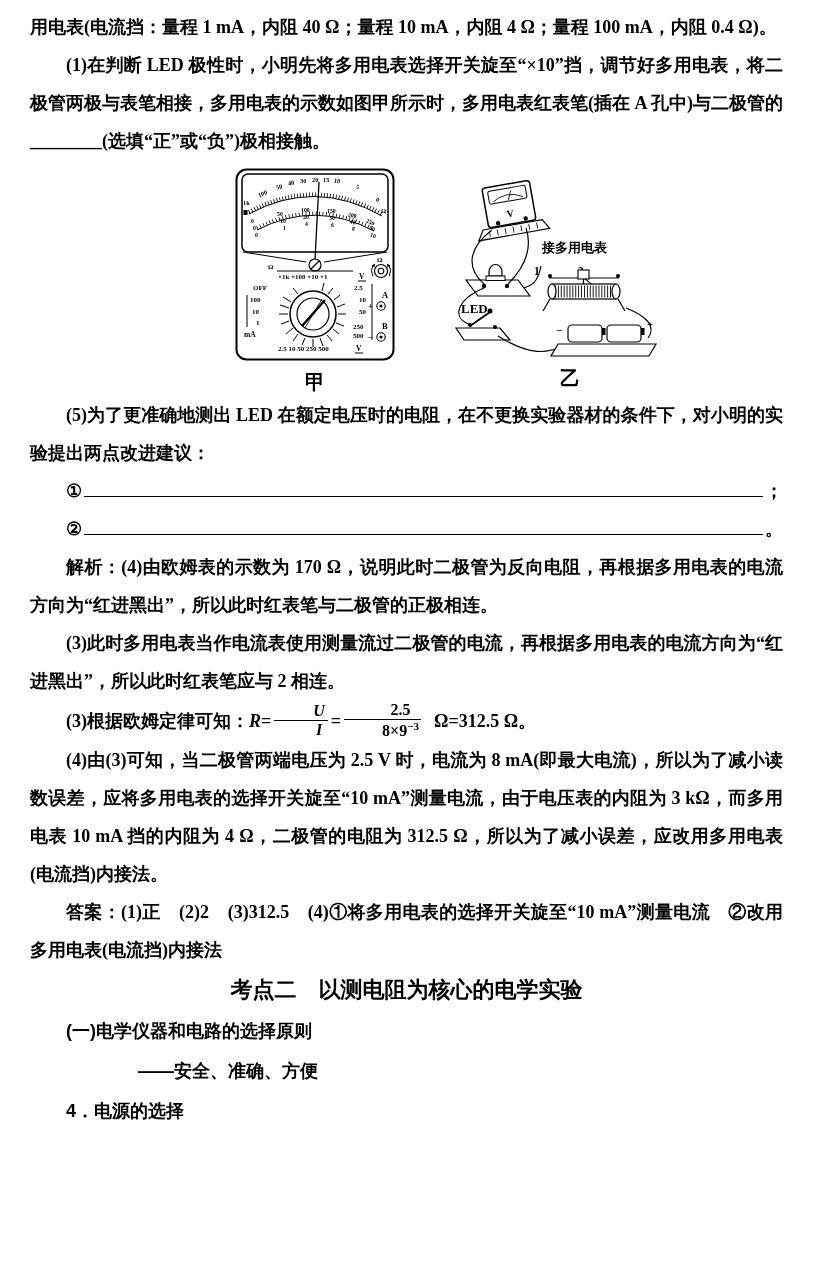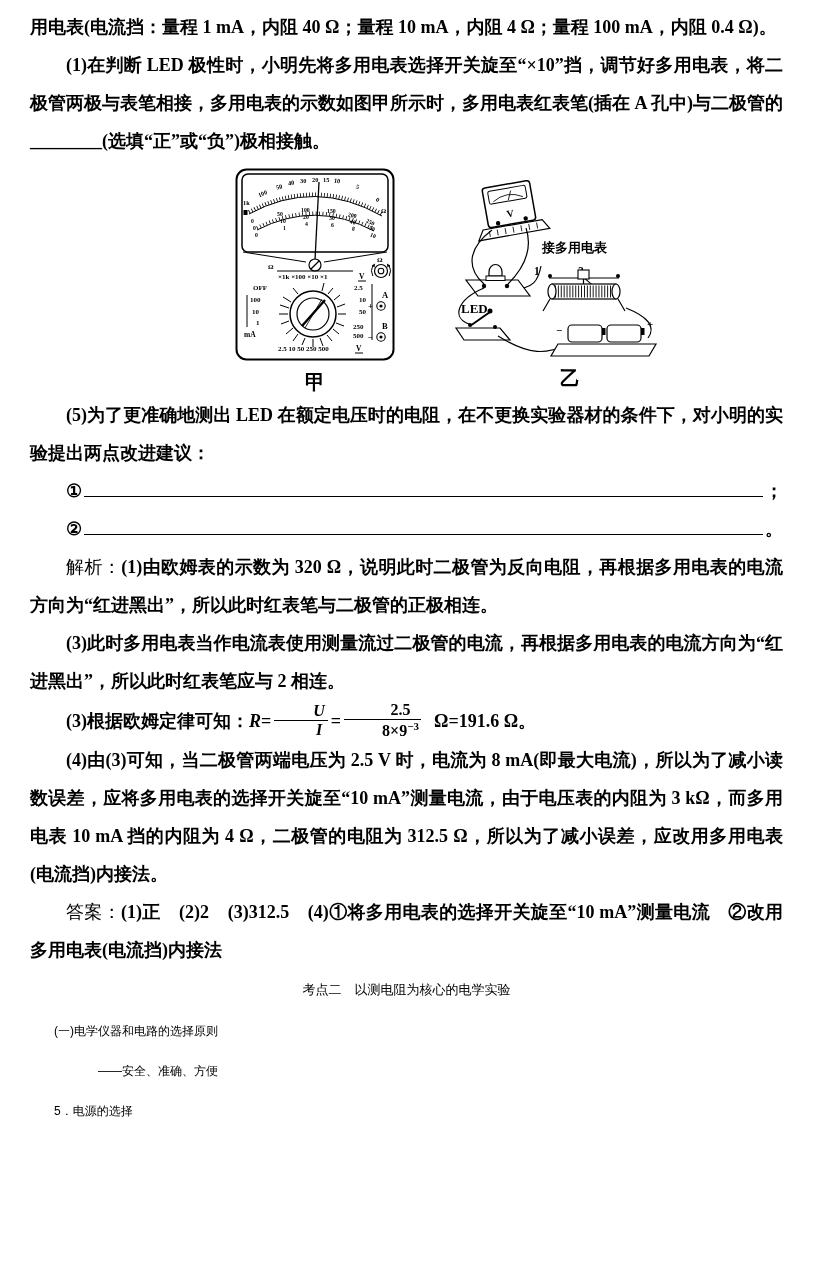--- a/index.html
+++ b/index.html
@@ -3,43 +3,43 @@
 <meta charset="utf-8">
 <style>
   html,body{margin:0;padding:0;}
   body{
     width:813px;height:1283px;overflow:hidden;background:#fff;color:#000;
     font-family:"Liberation Serif","DejaVu Serif",serif;font-weight:700;
   }
   .page{padding:8px 30px 0 30px;}
   p.body{margin:0;font-size:18px;line-height:38px;text-align:justify;text-indent:2em;}
   p.noindent{text-indent:0;}
-  .hei{font-family:"Liberation Sans","DejaVu Sans",sans-serif;font-weight:400;}
+  .hei{font-family:"Liberation Sans","DejaVu Sans",sans-serif;font-weight:700;}
   
   .figure-row{display:flex;align-items:flex-start;gap:55px;margin:8px 0 2px 205px;}
   .fig{text-align:center;}
   .fig-caption{font-size:20px;line-height:24px;margin-top:2px;font-weight:700;}
   svg text{font-family:"Liberation Serif","DejaVu Serif",serif;font-weight:700;fill:#000;}
   
   .blank-line{display:flex;align-items:baseline;font-size:18px;line-height:38px;margin:0 0 0 36px;}
   .fill-line{flex:1 1 auto;border-bottom:1.6px solid #000;height:24px;margin:0 2px;}
   
   .formula-line{line-height:64px;display:block;}
   .formula-line .seg{vertical-align:middle;}
   .var{font-style:italic;}
   .frac{display:inline-flex;flex-direction:column;vertical-align:middle;line-height:1.15;font-size:16px;text-align:center;margin:0 3px;}
   .frac .fnum{border-bottom:1.6px solid #000;padding:0 3px;}
   .frac .fden{padding:0 2px;}
   .frac sup{font-size:11px;}
   .ftail{margin-left:10px;}
   
-  .kaodian{text-align:center;font-size:13px;line-height:42px;margin:0;}
-  .sub{font-size:12px;line-height:40px;margin:0;}
+  .kaodian{text-align:center;font-size:22px;line-height:42px;margin:0;}
+  .sub{font-size:18px;line-height:40px;margin:0;}
   .sub-indent{text-indent:2em;}
-  .sub-dash{margin-left:68px;}
+  .sub-dash{margin-left:108px;}
 </style>
 </head>
 <body>
 
 <div class="page">
 
   <p class="body noindent">用电表(电流挡：量程 1 mA，内阻 40 Ω；量程 10 mA，内阻 4 Ω；量程 100 mA，内阻 0.4 Ω)。</p>
   <p class="body">(1)在判断 LED 极性时，小明先将多用电表选择开关旋至“×10”挡，调节好多用电表，将二极管两极与表笔相接，多用电表的示数如图甲所示时，多用电表红表笔(插在 A 孔中)与二极管的________(选填“正”或“负”)极相接触。</p>
 
   <div class="figure-row">
@@ -231,33 +231,33 @@
     <span>①</span>
     <span class="fill-line"></span>
     <span>；</span>
   </div>
   <div class="blank-line">
     <span>②</span>
     <span class="fill-line"></span>
     <span>。</span>
   </div>
 
-  <p class="body"><span class="hei">解析：</span><span>(1)由欧姆表的示数为 320 Ω，说明此时二极管为反向电阻，再根据多用电表的电流方向为“红进黑出”，所以此时红表笔与二极管的正极相连。</span></p>
+  <p class="body"><span class="hei">解析：</span><span>(4)由欧姆表的示数为 170 Ω，说明此时二极管为反向电阻，再根据多用电表的电流方向为“红进黑出”，所以此时红表笔与二极管的正极相连。</span></p>
   <p class="body">(3)此时多用电表当作电流表使用测量流过二极管的电流，再根据多用电表的电流方向为“红进黑出”，所以此时红表笔应与 2 相连。</p>
 
   <p class="body formula-line"><span class="seg">(3)根据欧姆定律可知：</span><span class="seg var">R</span><span class="seg">=</span><span class="frac">
         <span class="fnum var">U</span>
         <span class="fden var">I</span>
       </span><span class="seg">=</span><span class="frac">
         <span class="fnum">2.5</span>
         <span class="fden"><span>8×9</span><sup>−3</sup></span>
-      </span><span class="seg ftail">Ω=191.6 Ω。</span></p>
+      </span><span class="seg ftail">Ω=312.5 Ω。</span></p>
 
   <p class="body">(4)由(3)可知，当二极管两端电压为 2.5 V 时，电流为 8 mA(即最大电流)，所以为了减小读数误差，应将多用电表的选择开关旋至“10 mA”测量电流，由于电压表的内阻为 3 kΩ，而多用电表 10 mA 挡的内阻为 4 Ω，二极管的电阻为 312.5 Ω，所以为了减小误差，应改用多用电表(电流挡)内接法。</p>
 
   <p class="body"><span class="hei">答案：</span><span>(1)正　(2)2　(3)312.5　(4)①将多用电表的选择开关旋至“10 mA”测量电流　②改用多用电表(电流挡)内接法</span></p>
 
   <p class="kaodian hei">考点二　以测电阻为核心的电学实验</p>
   <p class="sub sub-indent hei">(一)电学仪器和电路的选择原则</p>
   <p class="sub sub-dash hei">——安全、准确、方便</p>
-  <p class="sub sub-indent hei">5．电源的选择</p>
+  <p class="sub sub-indent hei">4．电源的选择</p>
 
 </div>
 
 </body></html>

